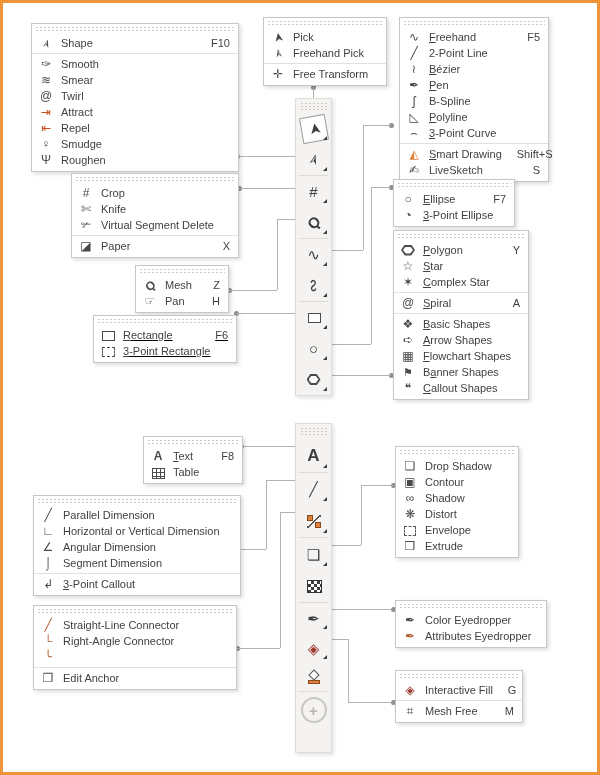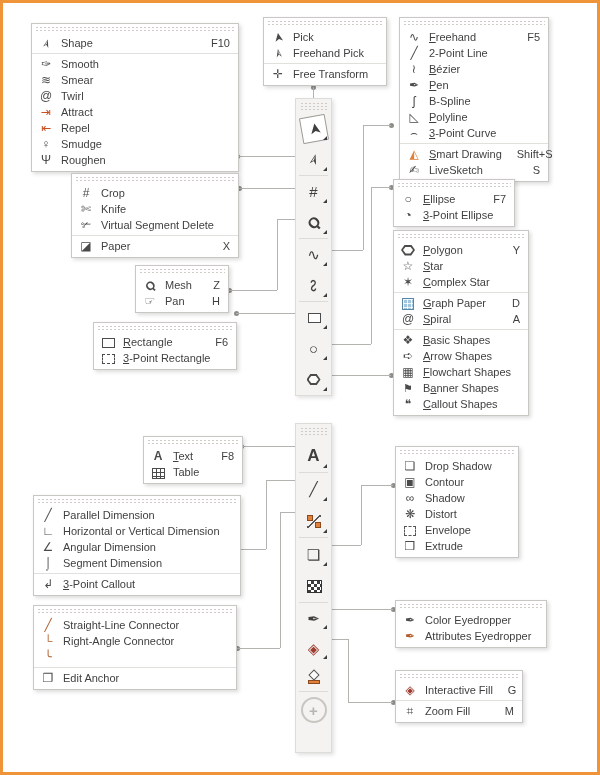--- a/index.html
+++ b/index.html
@@ -220,21 +220,21 @@
         <span class="mico" data-name="zoom-icon">Ϙ</span>
         <span class="mlb" data-name="menu-item-label">Mesh</span>
         <span class="msc" data-name="menu-item-shortcut">Z</span>
       </div>
       <div class="mrow" data-name="menu-item-pan">
         <span class="mico" data-name="pan-icon">☞</span>
         <span class="mlb" data-name="menu-item-label">Pan</span>
         <span class="msc" data-name="menu-item-shortcut">H</span>
       </div>
     </div>
-    <div class="menu" data-name="rectangle-flyout" style="left: 90px; top: 319px; width: 142px;">
+    <div class="menu" data-name="rectangle-flyout" style="left: 90px; top: 312px; width: 142px; text-decoration: underline;">
       <div class="grip" data-name="flyout-grip"></div>
       <div class="mrow" data-name="menu-item-rectangle">
         <span class="mico cssico" data-name="rectangle-icon"></span>
         <span class="mlb" data-name="menu-item-label"><u>R</u>ectangle</span>
         <span class="msc" data-name="menu-item-shortcut">F6</span>
       </div>
       <div class="mrow" data-name="menu-item-3-point-rectangle">
         <span class="mico cssico" data-name="three-point-rectangle-icon"></span>
         <span class="mlb" data-name="menu-item-label"><u>3</u>-Point Rectangle</span>
       </div>
@@ -260,25 +260,20 @@
       </div>
       <div class="mrow" data-name="menu-item-star">
         <span class="mico" data-name="star-icon">☆</span>
         <span class="mlb" data-name="menu-item-label"><u>S</u>tar</span>
       </div>
       <div class="mrow" data-name="menu-item-complex-star">
         <span class="mico" data-name="complex-star-icon">✶</span>
         <span class="mlb" data-name="menu-item-label"><u>C</u>omplex Star</span>
       </div>
       <div class="msep" data-name="menu-separator"></div>
-      <div class="mrow" data-name="menu-item-graph-paper">
-        <span class="mico cssico" data-name="graph-paper-icon"></span>
-        <span class="mlb" data-name="menu-item-label"><u>G</u>raph Paper</span>
-        <span class="msc" data-name="menu-item-shortcut">D</span>
-      </div>
       <div class="mrow" data-name="menu-item-spiral">
         <span class="mico" data-name="spiral-icon">@</span>
         <span class="mlb" data-name="menu-item-label"><u>S</u>piral</span>
         <span class="msc" data-name="menu-item-shortcut">A</span>
       </div>
       <div class="msep" data-name="menu-separator"></div>
       <div class="mrow" data-name="menu-item-basic-shapes">
         <span class="mico" data-name="basic-shapes-icon">❖</span>
         <span class="mlb" data-name="menu-item-label"><u>B</u>asic Shapes</span>
       </div>
@@ -395,21 +390,21 @@
     <div class="menu" data-name="fill-flyout" style="left: 392px; top: 667px; width: 126px;">
       <div class="grip" data-name="flyout-grip"></div>
       <div class="mrow" data-name="menu-item-interactive-fill">
         <span class="mico" data-name="interactive-fill-icon">◈</span>
         <span class="mlb" data-name="menu-item-label">Interactive Fill</span>
         <span class="msc" data-name="menu-item-shortcut">G</span>
       </div>
       <div class="msep" data-name="menu-separator"></div>
       <div class="mrow" data-name="menu-item-mesh-fill">
         <span class="mico" data-name="mesh-fill-icon">⌗</span>
-        <span class="mlb" data-name="menu-item-label">Zoom Fill</span>
+        <span class="mlb" data-name="menu-item-label">Mesh Free</span>
         <span class="msc" data-name="menu-item-shortcut">M</span>
       </div>
     </div>
     <div class="tblock" data-name="toolbox-top" style="left: 292px; top: 95px; width: 37px;">
       <div class="grip tgrip" data-name="toolbar-grip"></div>
       <div class="tbtn sel fly" data-name="pick-tool" style="height: 31px;">
         <span class="tico" data-name="pick-icon">➤</span>
       </div>
       <div class="tbtn fly" data-name="shape-tool" style="height: 31px;">
         <span class="tico" data-name="shape-icon">➢</span>

